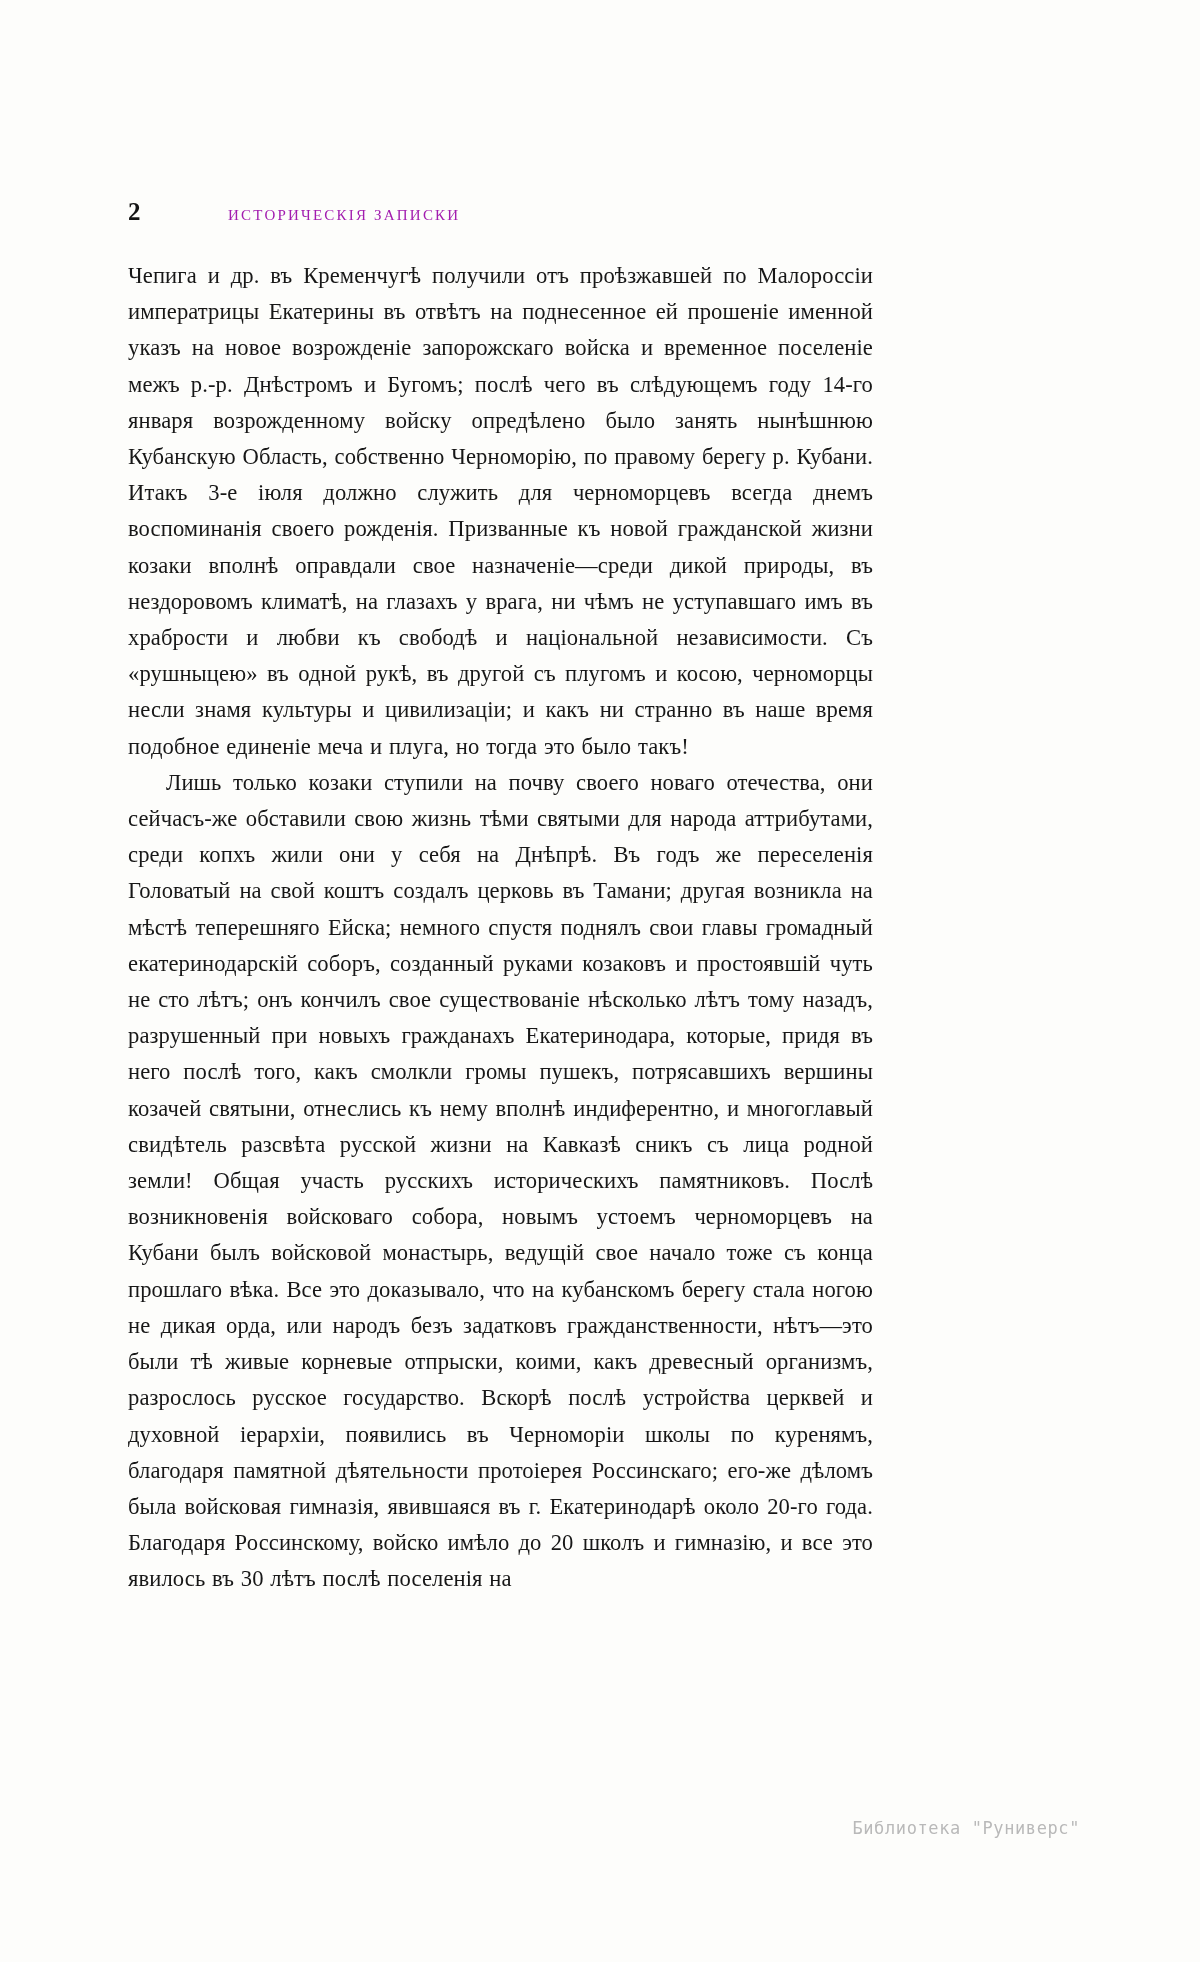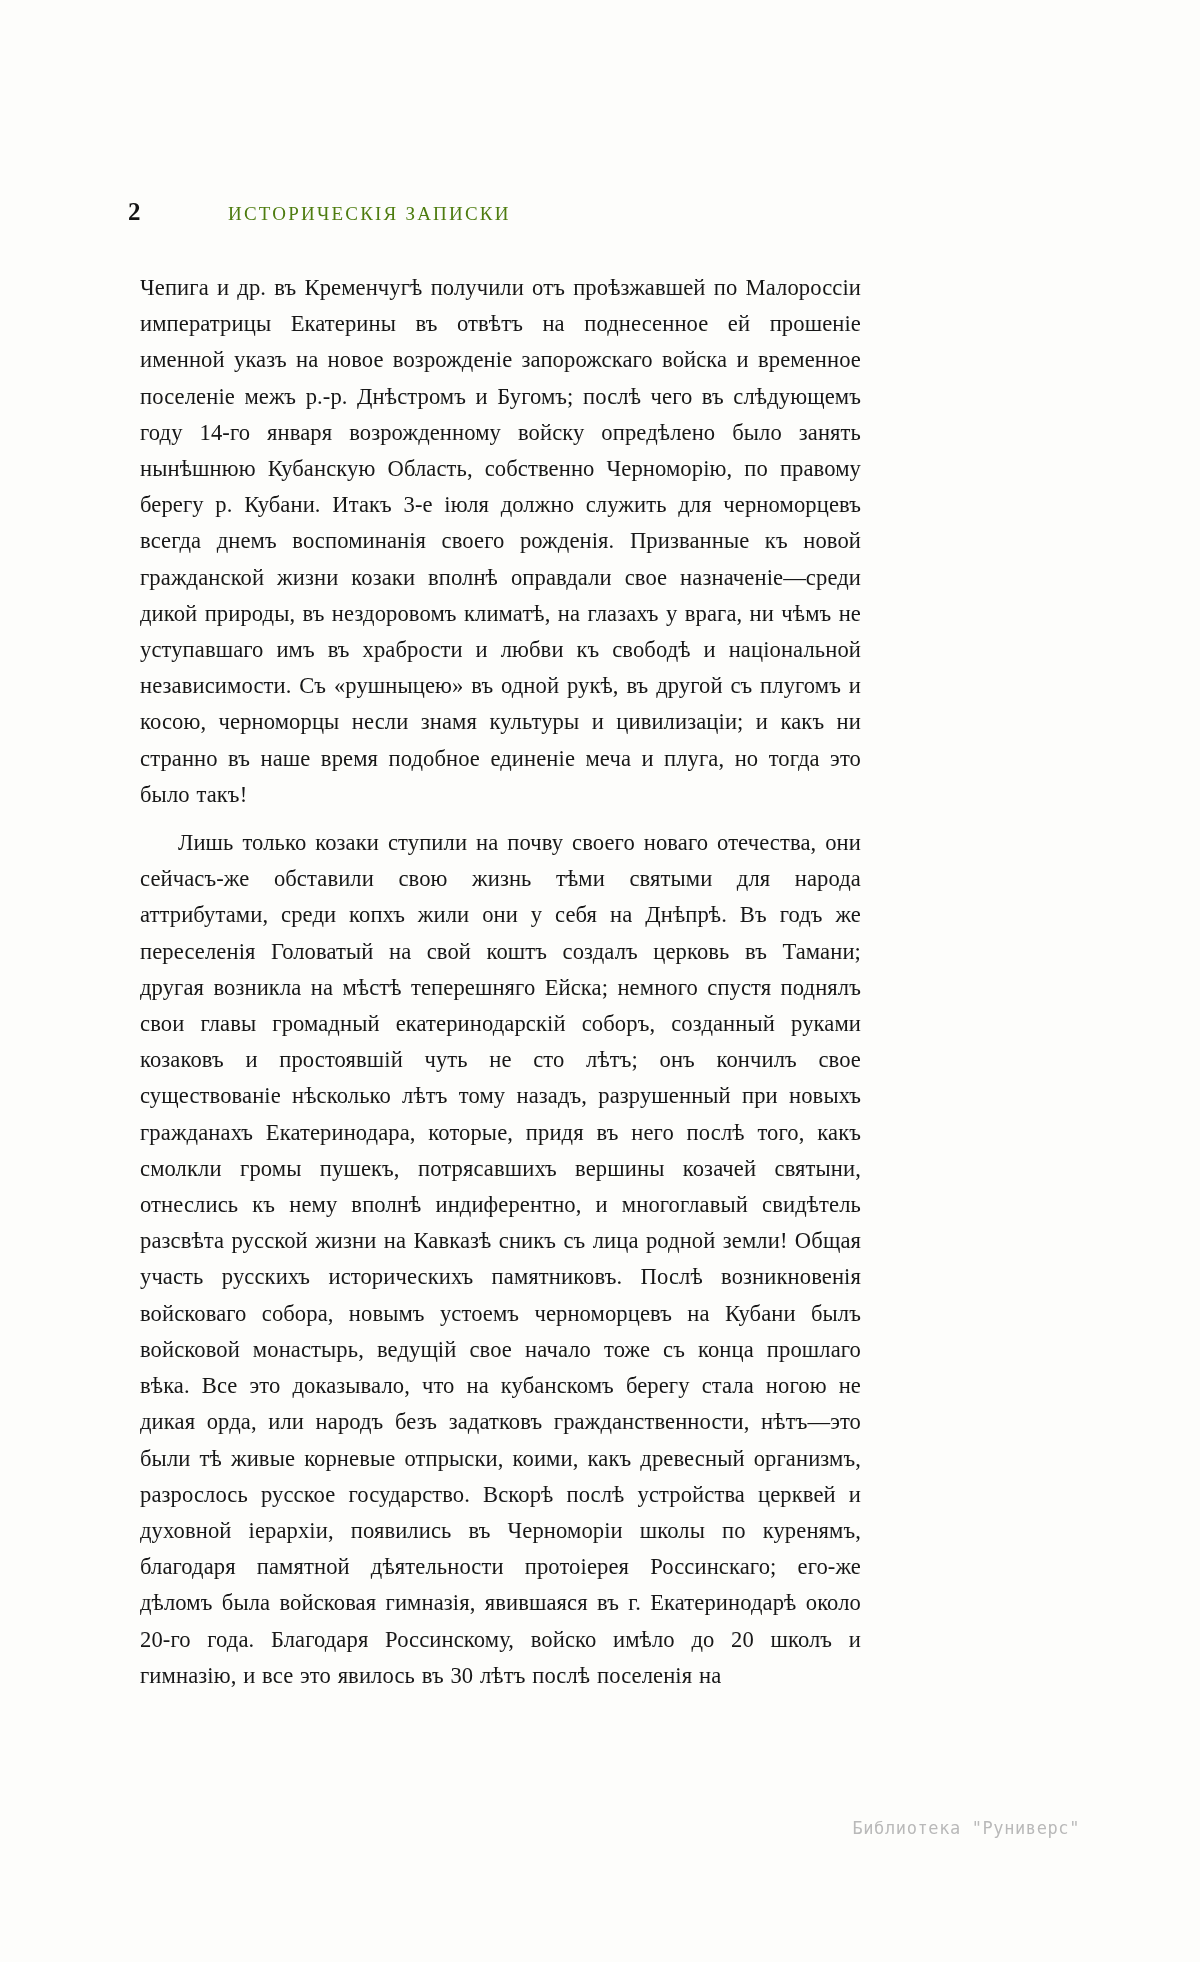--- a/index.html
+++ b/index.html
@@ -33,35 +33,35 @@
     align-items: baseline;
   }
   .folio {
     font-size: 25px;
     font-weight: 700;
     letter-spacing: 0px;
     color: #141414;
     width: 100px;
   }
   .running-head {
-    font-size: 19px;
+    font-size: 15px;
     letter-spacing: 2.2px;
-    color: #4d7c0f;
+    color: #a21caf;
     text-transform: uppercase;
     white-space: nowrap;
     text-align: center;
   }
   .textblock {
     position: absolute;
     left: 128px;
     top: 258px;
     width: 745px;
   }
   p.para {
-    margin: 12px;
+    margin: 0;
     font-size: 22.6px;
     line-height: 36.2px;
     text-align: justify;
     text-justify: inter-word;
     color: #171717;
     letter-spacing: 0.1px;
     word-spacing: 1px;
   }
   p.para.indent {
     text-indent: 38px;

